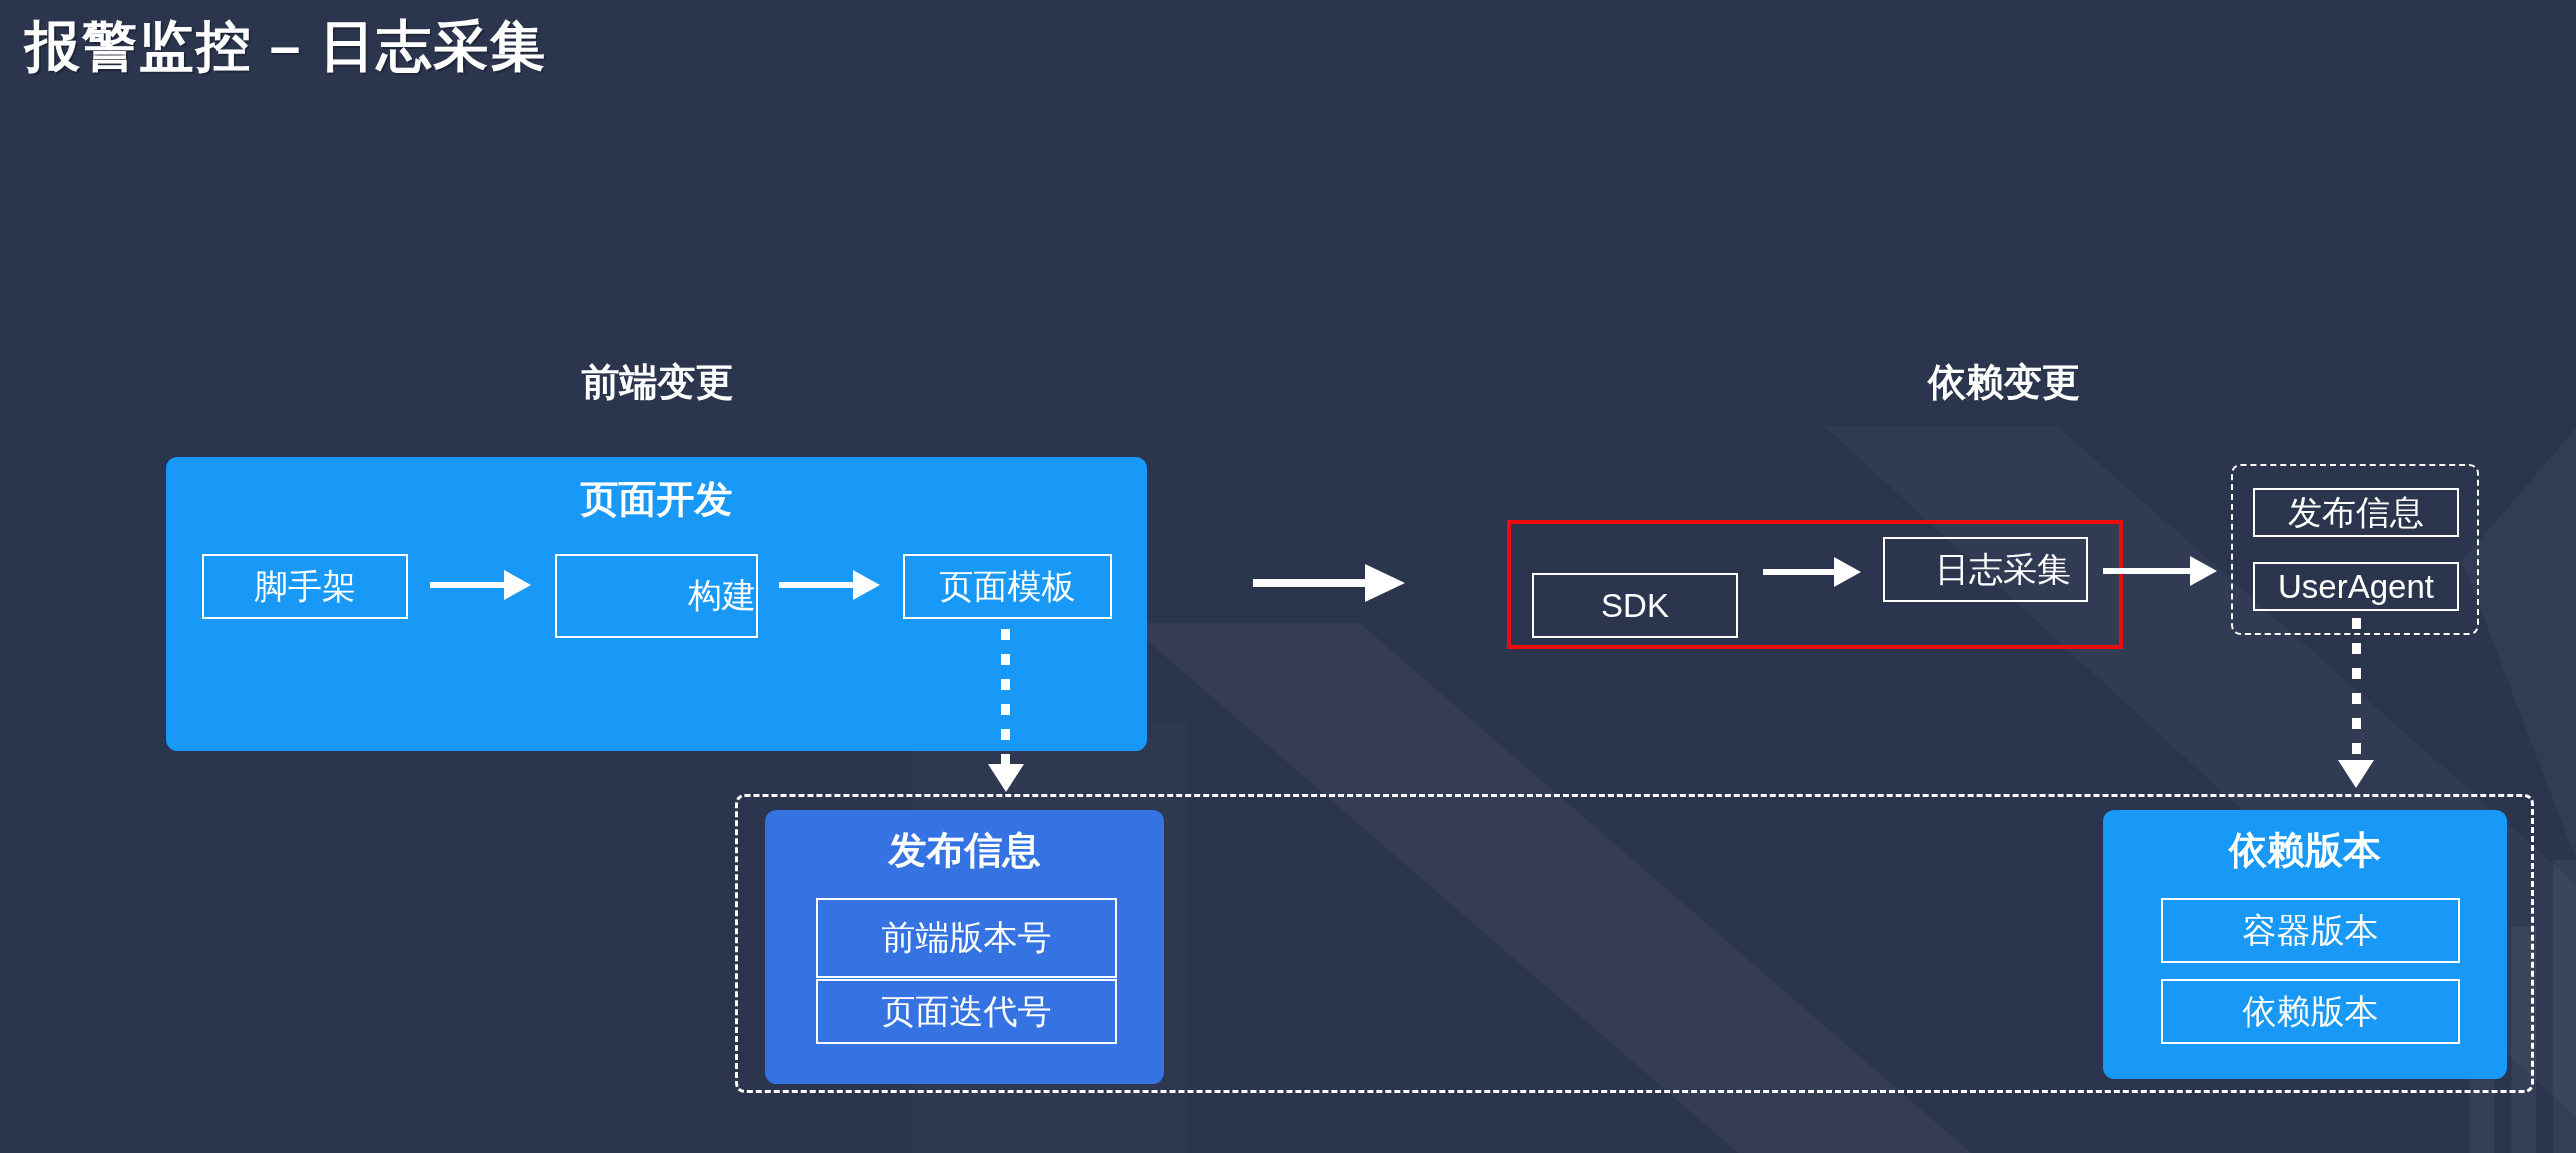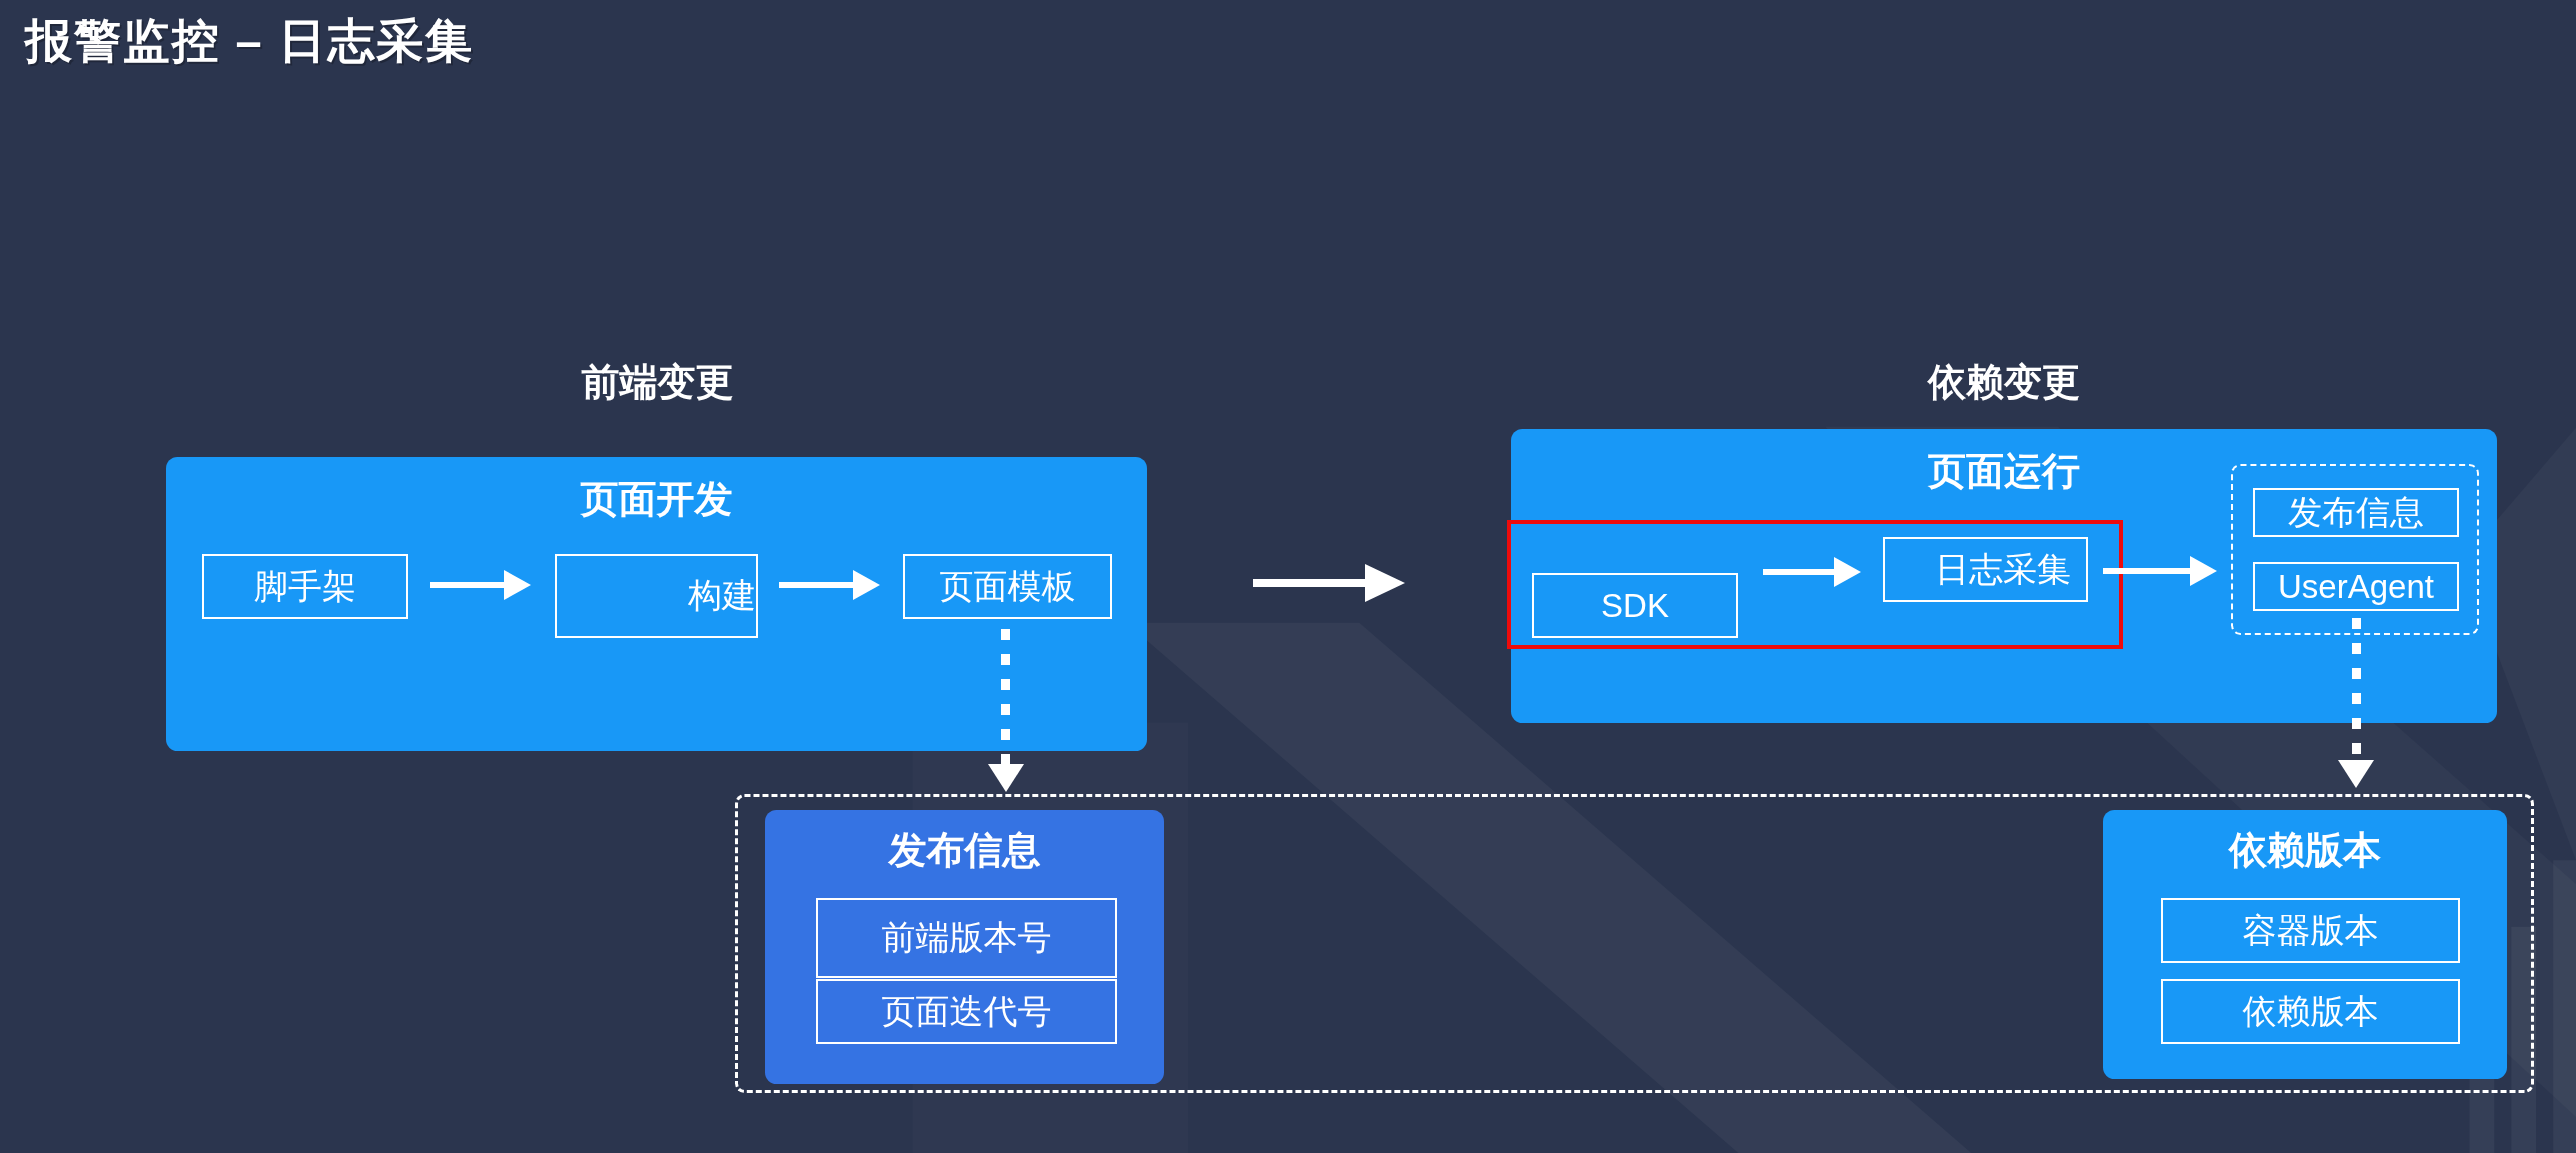--- a/index.html
+++ b/index.html
@@ -5,21 +5,21 @@
   html,body{margin:0;padding:0;background:#2b354e;}
   .stage{
     position:relative;width:2576px;height:1154px;overflow:hidden;
     background:#2b354e;
     font-family:"Liberation Sans","DejaVu Sans",sans-serif;
     color:#fff;
   }
   .deco{position:absolute;left:0;top:0;width:2576px;height:1154px;pointer-events:none;}
   .abs{position:absolute;}
   .page-title{
-    left:25px;top:9.5px;font-size:47px;font-weight:bold;letter-spacing:1.9px;
+    left:25px;top:9.5px;font-size:55px;font-weight:bold;letter-spacing:1.9px;
     text-shadow:1.9px 1.9px 0 rgba(0,0,0,0.25);
   }
   .section-label{
     font-size:38px;font-weight:bold;text-align:center;
   }
   .main-box{
     background:#1898f7;border-radius:11.4px;
   }
   .main-box .box-title{
     position:absolute;left:0;top:17px;width:100%;text-align:center;
@@ -96,23 +96,20 @@
   </div>
   <div class="node" style="left:903px;top:554px;width:209px;height:65px;">
     <span>页面模板</span>
   </div>
 
   <div class="harrow" style="left:1253px;top:564px;">
     <div class="shaft" style="top:15px;width:112px;height:7.6px;"></div>
     <div class="head" style="left:112px;top:0;border-top:19px solid transparent;border-bottom:19px solid transparent;border-left:40px solid #fff;"></div>
   </div>
 
-  <div class="abs main-box" style="left:1511px;top:429px;width:986px;height:294px;">
-    <div class="box-title">页面运行</div>
-  </div>
   <div class="node sans" style="left:1532px;top:537px;width:206px;height:65px;margin-top:36px;">
     <span>SDK</span>
   </div>
   <div class="harrow" style="left:1763px;top:557px;">
     <div class="shaft" style="top:12.4px;width:71px;height:5.7px;"></div>
     <div class="head" style="left:71px;top:0;border-top:15px solid transparent;border-bottom:15px solid transparent;border-left:27px solid #fff;"></div>
   </div>
   <div class="node" style="left:1883px;top:537px;width:205px;height:65px;padding-left:35px;">
     <span>日志采集</span>
   </div>

